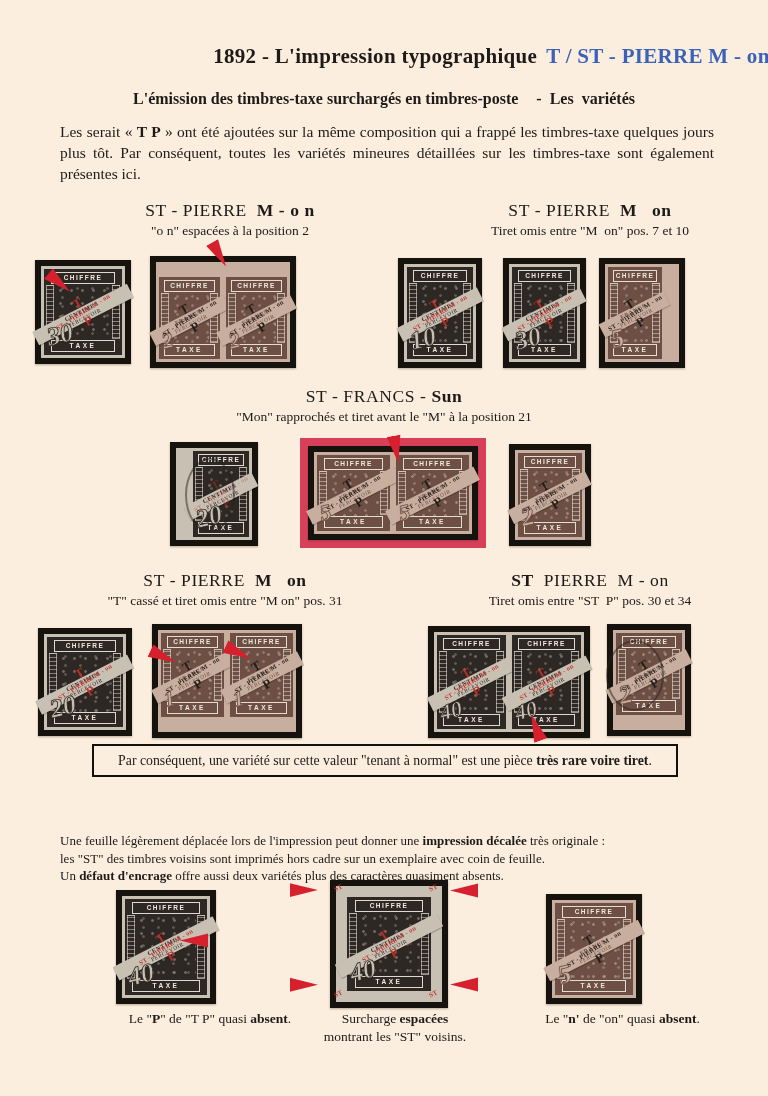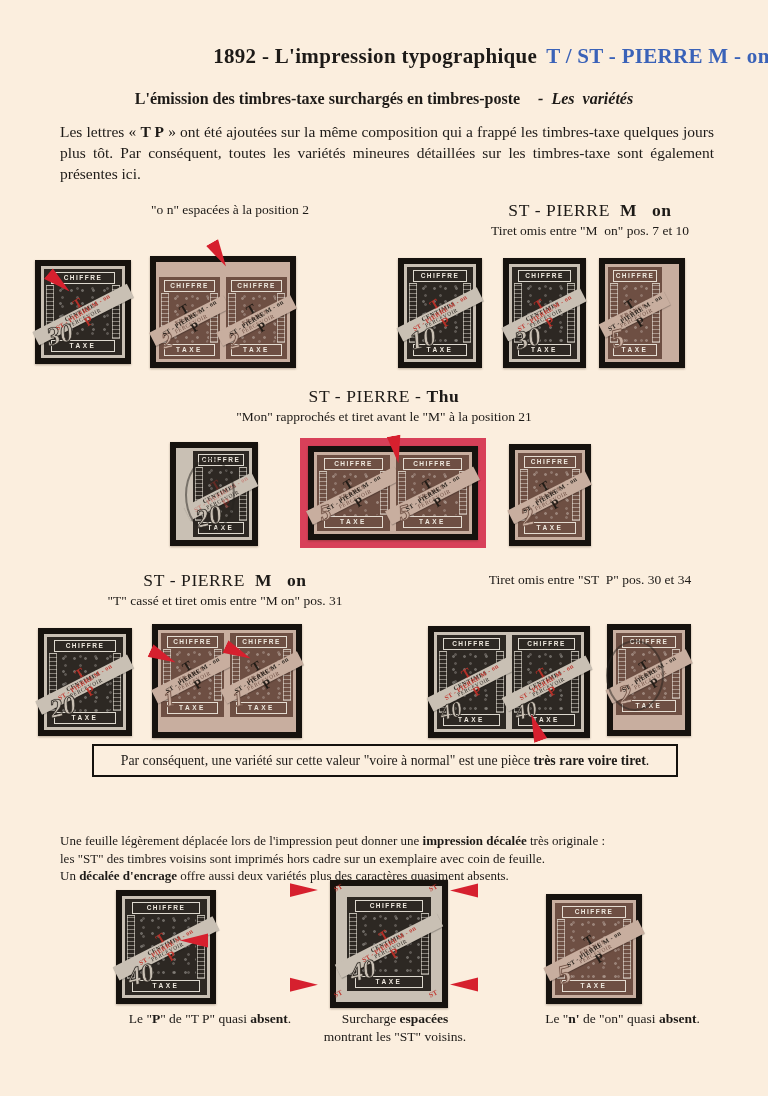--- a/index.html
+++ b/index.html
@@ -4,21 +4,21 @@
 <style>
   html,body{margin:0;padding:0;}
   .page{position:relative;width:768px;height:1096px;background:#fbeede;
         font-family:"Liberation Serif",serif;color:#1d1a17;overflow:hidden;}
   .pre{white-space:pre-wrap;}
   .title{position:absolute;top:44px;left:0;width:100%;text-align:right;
          font-size:21px;font-weight:bold;letter-spacing:.3px;padding-left:32px;}
   .tblue{margin-left:9px;}
   .subtitle{position:absolute;top:90px;left:0;width:100%;text-align:center;
             font-size:16px;font-weight:bold;}
-  .subsuffix{margin-left:18px;font-style:italic;}
+  .subsuffix{margin-left:18px;}
   .intro{position:absolute;top:122px;left:60px;width:654px;font-size:15.5px;
          line-height:1.34;text-align:justify;}
   .hblock{position:absolute;text-align:center;}
   .h{font-size:17.5px;letter-spacing:.6px;}
   .cap{font-size:13.5px;margin-top:2px;}
   .notice{position:absolute;top:744px;left:92px;width:562px;border:2px solid #14110d;
           padding:5px 10px;text-align:center;font-size:13.8px;line-height:1.4;background:#fbeede;}
   .para2{position:absolute;top:832px;left:60px;width:660px;font-size:13px;line-height:1.36;}
   .botcap{position:absolute;text-align:center;font-size:13.5px;line-height:1.3;}
   .row{position:absolute;left:0;width:768px;}
@@ -60,23 +60,24 @@
 <div class="page">
 
   <div class="title">
     <span>1892 - L'impression typographique</span><span class="tblue" style="color: rgb(58, 98, 184);">T / ST - PIERRE M - on / P</span>
   </div>
 
   <div class="subtitle">
     <span>L'émission des timbres-taxe surchargés en timbres-poste</span><span class="subsuffix pre">-  Les  variétés</span>
   </div>
 
-  <div class="intro"><span>Les lettres « </span><span style="font-weight: bold;">T P</span><span> » ont été ajoutées sur la même composition qui a frappé les timbres-taxe quelques jours plus tôt. Par conséquent, toutes les variétés mineures détaillées sur les timbres-taxe sont également présentes ici.</span></div>
+  <div class="intro"><span>Les serait « </span><span style="font-weight: bold;">T P</span><span> » ont été ajoutées sur la même composition qui a frappé les timbres-taxe quelques jours plus tôt. Par conséquent, toutes les variétés mineures détaillées sur les timbres-taxe sont également présentes ici.</span></div>
 
   <div class="hblock" style="left:70px;top:200px;width:320px">
+    <div class="h pre"><span>ST - PIERRE  </span><span style="font-weight: bold;">M - o n</span></div>
     <div class="cap pre">"o n" espacées à la position 2</div>
   </div>
   <div class="hblock" style="left:440px;top:200px;width:300px">
     <div class="h pre"><span>ST - PIERRE  </span><span style="font-weight: bold;">M   on</span></div>
     <div class="cap pre">Tiret omis entre "M  on" pos. 7 et 10</div>
   </div>
 
   <div class="row" style="top:256px;height:124px">
     <div class="stampbox" style="left:35px;top:4px;width:96px;height:104px">
         <div class="layer core" style="inset: 0px; background: rgb(22, 18, 14);">
@@ -208,21 +209,21 @@
                 <div class="omid">ST - PIERRE M - on</div>
                 <div class="obig">P</div>
               </div>
             </div>
           </div>
         </div>
       </div>
   </div>
 
   <div class="hblock" style="left:134px;top:386px;width:500px">
-    <div class="h pre"><span>ST - PIERRE - </span><span style="font-weight: bold;">Thu</span></div>
+    <div class="h pre"><span>ST - FRANCS - </span><span style="font-weight: bold;">Sun</span></div>
     <div class="cap pre">"Mon" rapprochés et tiret avant le "M" à la position 21</div>
   </div>
 
   <div class="row" style="top:438px;height:120px">
     <div class="stampbox" style="left:170px;top:4px;width:88px;height:104px">
         <div class="layer core" style="inset: 0px; background: rgb(22, 18, 14);">
           <div class="paper" style="inset: 6px; background: rgb(201, 192, 180); padding: 0px 0px 0px 14px;">
             <div class="art" style="background: rgb(45, 40, 35);">
               <div class="orn"></div>
               <div class="band bt">CHIFFRE</div>
@@ -309,20 +310,21 @@
           </div>
         </div>
       </div>
   </div>
 
   <div class="hblock" style="left:60px;top:570px;width:330px">
     <div class="h pre"><span>ST - PIERRE  </span><span style="font-weight: bold;">M   on</span></div>
     <div class="cap pre">"T" cassé et tiret omis entre "M on" pos. 31</div>
   </div>
   <div class="hblock" style="left:440px;top:570px;width:300px">
+    <div class="h pre"><span style="font-weight: bold;">ST</span><span>  PIERRE  M - on</span></div>
     <div class="cap pre">Tiret omis entre "ST  P" pos. 30 et 34</div>
   </div>
 
   <div class="row" style="top:620px;height:122px">
     <div class="stampbox" style="left:38px;top:8px;width:94px;height:108px">
         <div class="layer core" style="inset: 0px; background: rgb(22, 18, 14);">
           <div class="paper" style="inset: 6px; background: rgb(201, 192, 180);">
             <div class="art" style="background: rgb(45, 40, 35);">
               <div class="orn"></div>
               <div class="band bt">CHIFFRE</div>
@@ -446,27 +448,27 @@
                 <div class="obig">P</div>
               </div>
               <div class="pmk" style="width: 82%; height: 82%; left: -15%; top: 8%;"></div>
             </div>
           </div>
         </div>
       </div>
   </div>
 
   <div class="notice">
-    <div class="rich"><span>Par conséquent, une variété sur cette valeur "voire à normal" est une pièce </span><span style="font-weight: bold;">très rare voire tiret</span><span>.</span></div>
+    <div class="rich"><span>Par conséquent, une variété sur cette valeur "tenant à normal" est une pièce </span><span style="font-weight: bold;">très rare voire tiret</span><span>.</span></div>
   </div>
 
   <div class="para2">
     <div><span>Une feuille légèrement déplacée lors de l'impression peut donner une </span><span style="font-weight: bold;">impression décalée</span><span> très originale :</span></div>
     <div><span>les "ST" des timbres voisins sont imprimés hors cadre sur un exemplaire avec coin de feuille.</span></div>
-    <div><span>Un </span><span style="font-weight: bold;">décalée d'encrage</span><span> offre aussi deux variétés plus des caractères quasiment absents.</span></div>
+    <div><span>Un </span><span style="font-weight: bold;">défaut d'encrage</span><span> offre aussi deux variétés plus des caractères quasiment absents.</span></div>
   </div>
 
   <div class="row" style="top:880px;height:132px">
     <div class="stampbox" style="left:116px;top:10px;width:100px;height:114px">
         <div class="layer core" style="inset: 0px; background: rgb(22, 18, 14);">
           <div class="paper" style="inset: 6px; background: rgb(201, 192, 180);">
             <div class="art" style="background: rgb(45, 40, 35);">
               <div class="orn"></div>
               <div class="band bt">CHIFFRE</div>
               <div class="band bb">TAXE</div>

